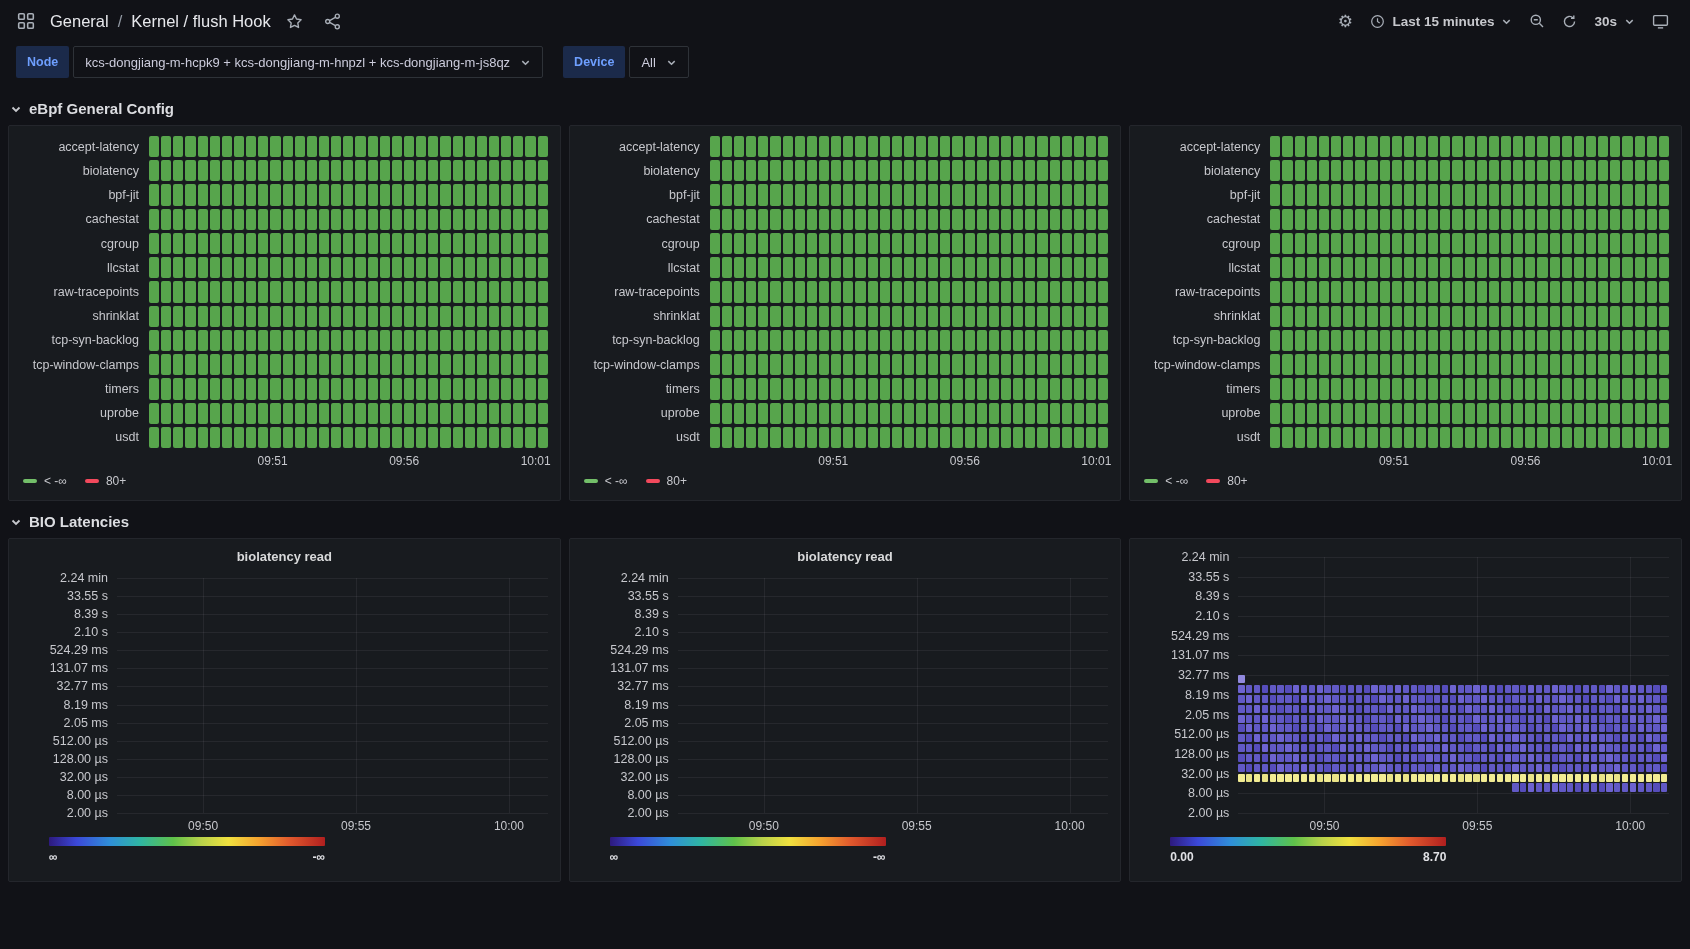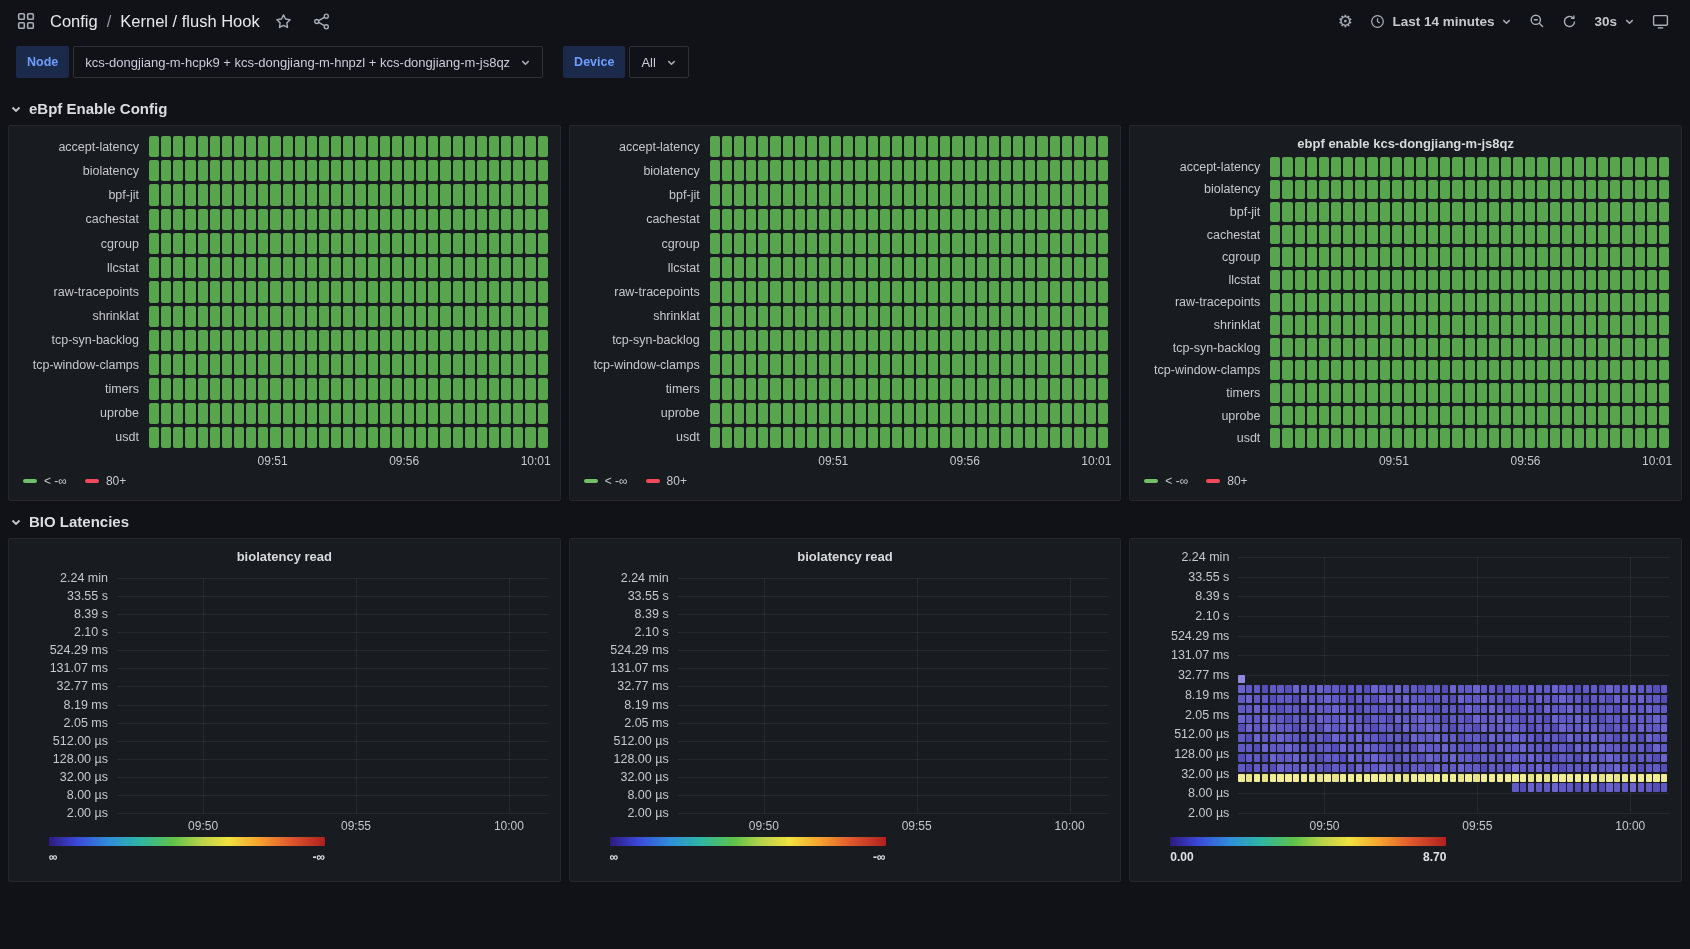--- a/index.html
+++ b/index.html
@@ -72,21 +72,21 @@
     <div class="nav-left">
       <button class="icon-btn">
         <svg width="18" height="18" viewBox="0 0 16 16" fill="none" stroke="currentColor" stroke-width="1.4">
             <rect x="1.5" y="1.5" width="5" height="5" rx="1"></rect>
             <rect x="9.5" y="1.5" width="5" height="5" rx="1"></rect>
             <rect x="1.5" y="9.5" width="5" height="5" rx="1"></rect>
             <rect x="9.5" y="9.5" width="5" height="5" rx="1"></rect>
           </svg>
       </button>
       <nav class="breadcrumb">
-        <span class="crumb">Config</span>
+        <span class="crumb">General</span>
         <span class="crumb-sep">/</span>
         <span class="crumb">Kernel / flush Hook</span>
       </nav>
       <button class="icon-btn">
         <svg width="17" height="17" viewBox="0 0 16 16" fill="none" stroke="currentColor" stroke-width="1.3" stroke-linejoin="round">
             <path d="M8 1.8l1.9 3.9 4.3.6-3.1 3 .7 4.3L8 11.6l-3.8 2 .7-4.3-3.1-3 4.3-.6z"></path>
           </svg>
       </button>
       <button class="icon-btn">
         <svg width="17" height="17" viewBox="0 0 16 16" fill="none" stroke="currentColor" stroke-width="1.3">
@@ -101,21 +101,21 @@
       <button class="icon-btn">
         <span class="gear-glyph">⚙</span>
       </button>
       <button class="nav-btn">
         <span class="chev">
           <svg width="15" height="15" viewBox="0 0 16 16" fill="none" stroke="currentColor" stroke-width="1.3">
               <circle cx="8" cy="8" r="6.2"></circle>
               <path d="M8 4.5V8l2.3 1.6"></path>
             </svg>
         </span>
-        <span>Last 14 minutes</span>
+        <span>Last 15 minutes</span>
         <span class="chev">
           <svg width="11" height="11" viewBox="0 0 12 12" fill="none" stroke="currentColor" stroke-width="1.6">
               <path d="M2.5 4.5L6 8l3.5-3.5"></path>
             </svg>
         </span>
       </button>
       <button class="icon-btn">
         <svg width="16" height="16" viewBox="0 0 16 16" fill="none" stroke="currentColor" stroke-width="1.4">
             <circle cx="6.8" cy="6.8" r="4.6"></circle>
             <path d="M10.3 10.3L14 14M4.8 6.8h4"></path>
@@ -169,21 +169,21 @@
     </div>
   </div>
 
   <section>
     <div class="row-header">
       <span class="chev">
         <svg width="12" height="12" viewBox="0 0 12 12" fill="none" stroke="currentColor" stroke-width="1.8">
             <path d="M2.5 4.5L6 8l3.5-3.5"></path>
           </svg>
       </span>
-      <span>eBpf Enable Config</span>
+      <span>eBpf General Config</span>
     </div>
     <div class="panels row1">
 
       <div class="panel">
         <div class="tl-grid">
           <div class="ylabels">
               <div class="ylab">accept-latency</div>
               <div class="ylab">biolatency</div>
               <div class="ylab">bpf-jit</div>
               <div class="ylab">cachestat</div>
@@ -1160,21 +1160,20 @@
               <span>&lt; -∞</span>
             </span>
           <span class="leg-item">
               <i class="swatch sw-red"></i>
               <span>80+</span>
             </span>
         </div>
       </div>
 
       <div class="panel">
-        <div class="panel-title">ebpf enable kcs-dongjiang-m-js8qz</div>
         <div class="tl-grid">
           <div class="ylabels">
               <div class="ylab">accept-latency</div>
               <div class="ylab">biolatency</div>
               <div class="ylab">bpf-jit</div>
               <div class="ylab">cachestat</div>
               <div class="ylab">cgroup</div>
               <div class="ylab">llcstat</div>
               <div class="ylab">raw-tracepoints</div>
               <div class="ylab">shrinklat</div>

